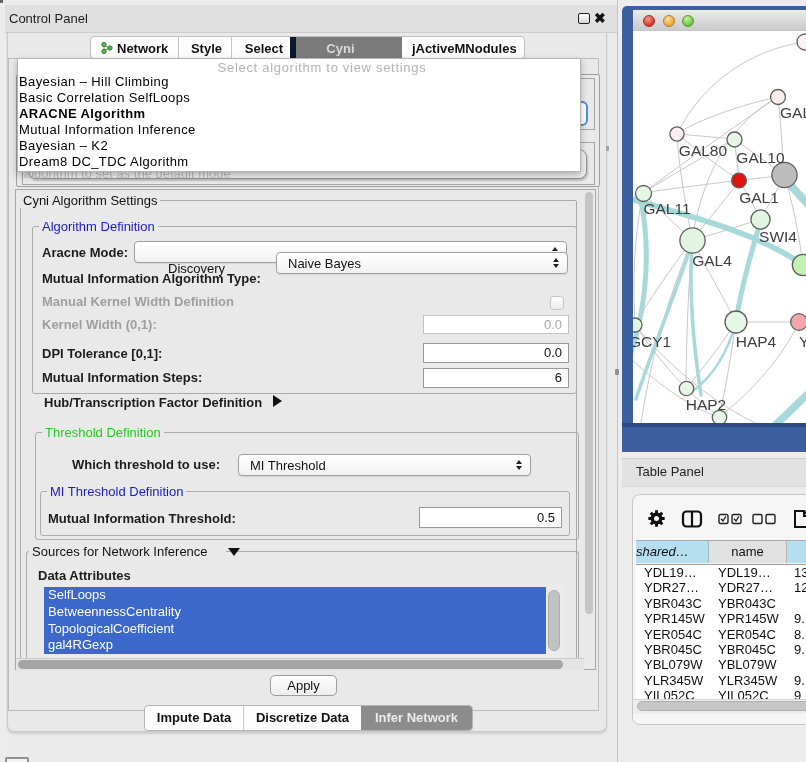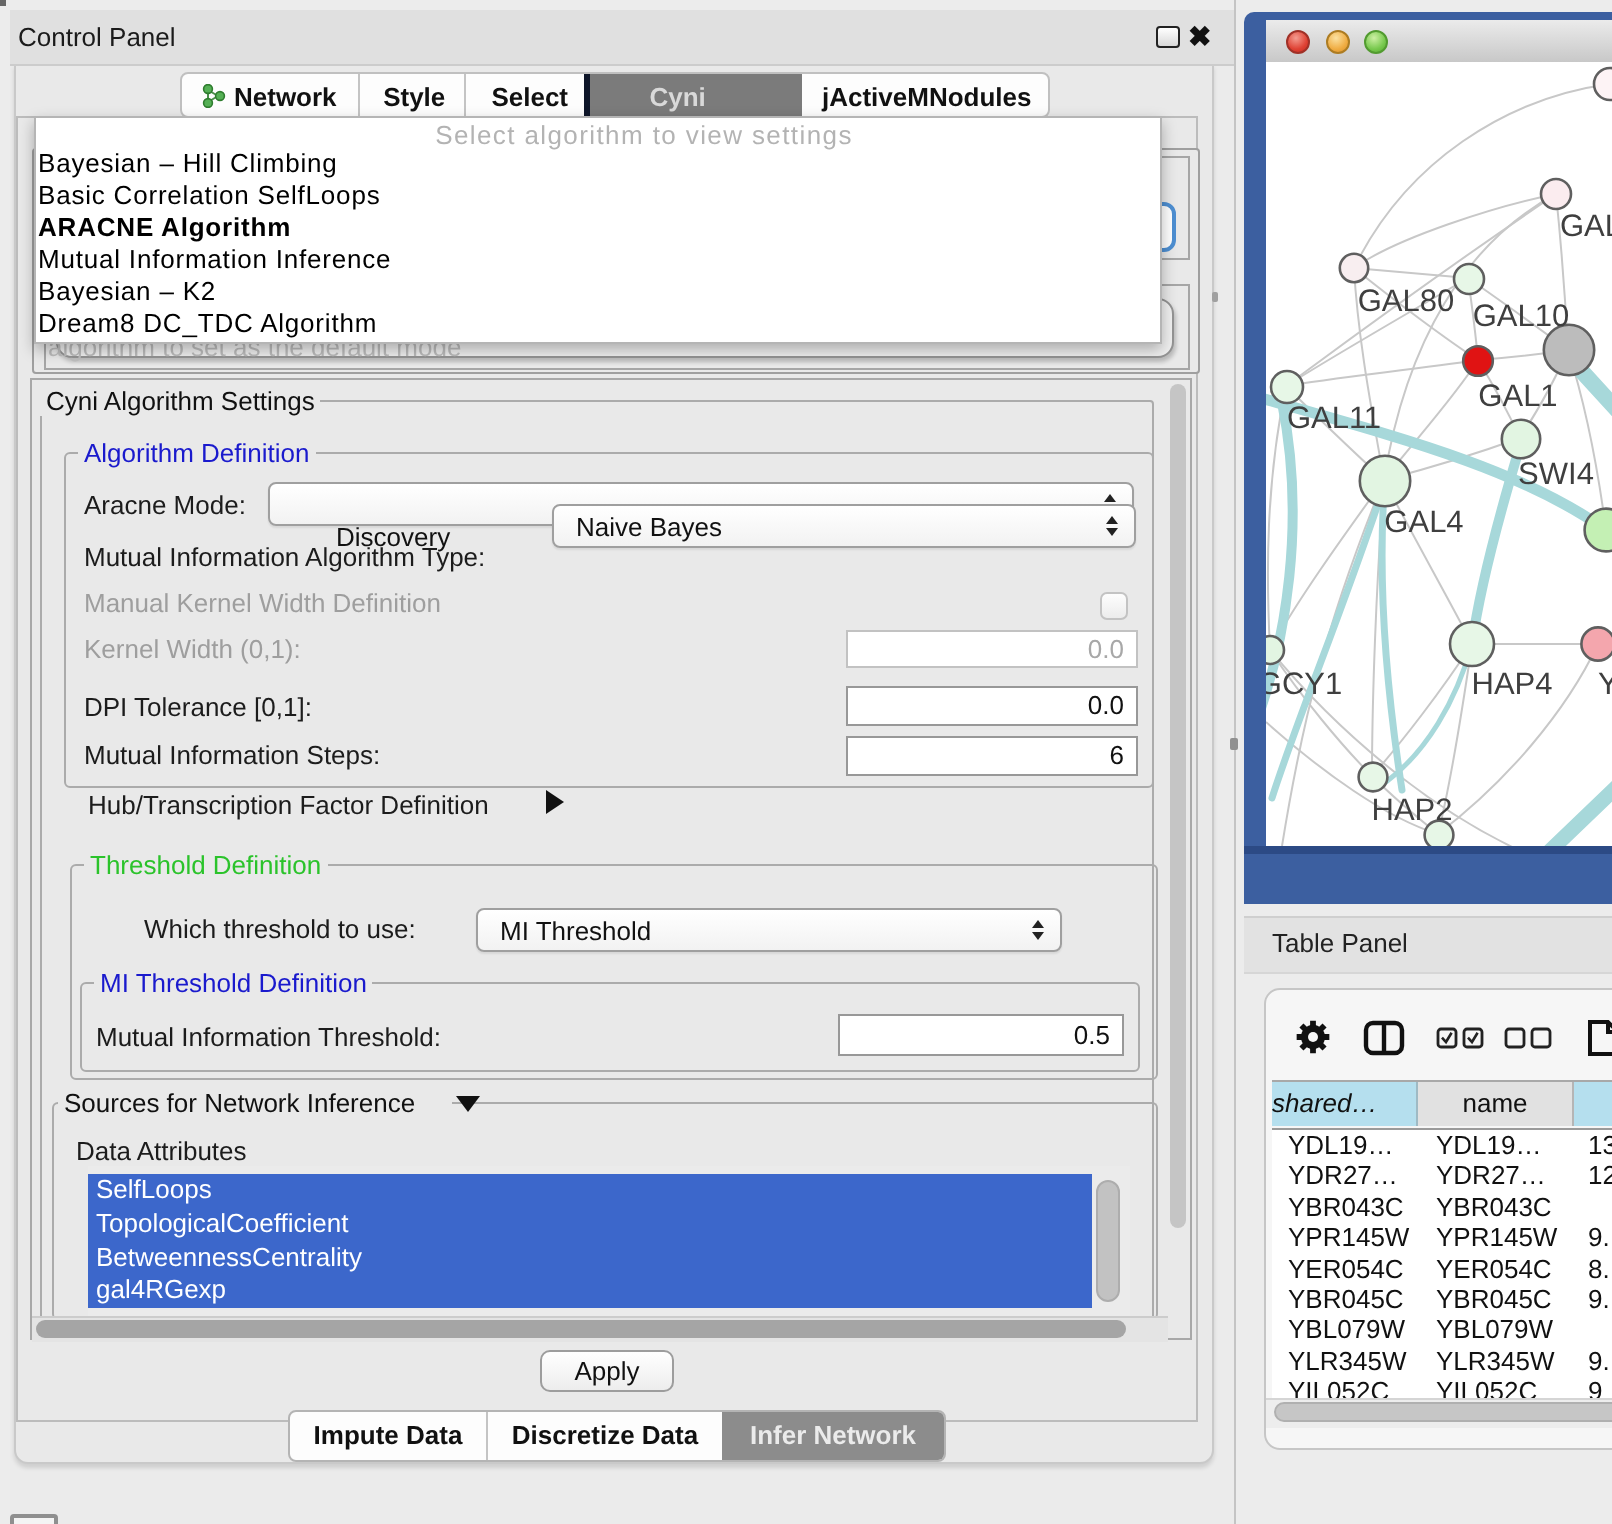--- a/index.html
+++ b/index.html
@@ -1,20 +1,20 @@
 <!DOCTYPE html>
 <html><head>
 <meta charset="utf-8">
 <style>
   html,body{margin:0;padding:0;}
   body{width:806px;height:762px;overflow:hidden;background:#ececec;
        font-family:"Liberation Sans",sans-serif;}
   #app{position:relative;width:806px;height:762px;}
   .abs{position:absolute;}
-  .lbl{position:absolute;font-size:13px;font-weight:normal;color:#1c1c1c;white-space:nowrap;}
+  .lbl{position:absolute;font-size:13px;font-weight:bold;color:#1c1c1c;white-space:nowrap;}
   .dis{color:#9e9e9e;}
   .grp{position:absolute;border:1px solid #ababab;border-radius:3px;}
   .gl{position:absolute;top:-8px;left:6px;background:#e9e9e9;padding:0 3px;
       font-size:13px;white-space:nowrap;}
   .combo{position:absolute;height:20px;border:1px solid #9f9f9f;border-radius:4px;
        background:linear-gradient(#ffffff,#f2f2f2);box-shadow:0 1px 1px rgba(0,0,0,0.08);}
   .combo span.txt{position:absolute;left:11px;top:3px;font-size:13px;color:#111;white-space:nowrap;}
   .spin{position:absolute;right:6px;top:3px;width:9px;height:14px;}
   .spin i{position:absolute;left:1px;width:0;height:0;border-left:3.5px solid transparent;
        border-right:3.5px solid transparent;}
@@ -49,21 +49,21 @@
         <line x1="3" y1="3" x2="3" y2="9" stroke="#4a8f4a" stroke-width="1"></line>
         <circle cx="3" cy="2.5" r="2.2" fill="#55b055" stroke="#2f7d2f" stroke-width="0.8"></circle>
         <circle cx="3" cy="9.5" r="2.2" fill="#55b055" stroke="#2f7d2f" stroke-width="0.8"></circle>
         <circle cx="9" cy="6" r="2.2" fill="#55b055" stroke="#2f7d2f" stroke-width="0.8"></circle>
       </svg>
       <span class="abs" style="left:26px;top:4px;font-size:13px;font-weight:bold;color:#111;">Network</span>
     </div>
     <div style="width:53px;border-right:1px solid #c4c4c4;position:relative;">
       <span class="abs" style="left:12px;top:4px;font-size:13px;font-weight:bold;color:#111;">Style</span>
     </div>
-    <div style="width:60px;border-right:3px solid #0f172a;position:relative;">
+    <div style="width:60px;border-right:6px solid #0f172a;position:relative;">
       <span class="abs" style="left:13px;top:4px;font-size:13px;font-weight:bold;color:#111;">Select</span>
     </div>
     <div style="width:108px;background:#7b7b7b;position:relative;">
       <span class="abs" style="left:14px;top:4px;font-size:13px;font-weight:bold;color:#d9d9d9;margin-left:16px;">Cyni Toolbox</span>
     </div>
     <div style="width:125px;position:relative;">
       <span class="abs" style="left:10px;top:4px;font-size:13px;font-weight:bold;color:#111;">jActiveMNodules</span>
     </div>
   </div>
 
@@ -143,22 +143,22 @@
   <div class="field" style="left:419px;top:507px;width:135px;height:19px;line-height:19px;">0.5</div>
 
   <div class="grp" style="left:26px;top:551px;width:551px;height:108px;border-bottom:none;">
     <span class="gl" style="left:2px;color:#111;padding-right:18px;">Sources for Network Inference</span>
   </div>
   <div class="abs" style="left:228px;top:548px;width:0;height:0;border-left:6px solid transparent;border-right:6px solid transparent;border-top:8px solid #111;"></div>
   <span class="lbl" style="left:38px;top:568px;">Data Attributes</span>
   <div class="abs" style="left:44px;top:583px;width:521px;height:76px;background:#ebebeb;overflow:hidden;">
     <div style="position:absolute;left:0;top:4.4px;width:502px;">
       <div style="height:16.65px;background:#3c67cb;color:#fff;font-size:13px;padding-left:4px;line-height:16.65px;">SelfLoops</div>
+      <div style="height:16.65px;background:#3c67cb;color:#fff;font-size:13px;padding-left:4px;line-height:16.65px;">BetweennessCentrality</div>
       <div style="height:16.65px;background:#3c67cb;color:#fff;font-size:13px;padding-left:4px;line-height:16.65px;">TopologicalCoefficient</div>
-      <div style="height:16.65px;background:#3c67cb;color:#fff;font-size:13px;padding-left:4px;line-height:16.65px;">BetweennessCentrality</div>
       <div style="height:16.65px;background:#3c67cb;color:#fff;font-size:13px;padding-left:4px;line-height:16.65px;">gal4RGexp</div>
     </div>
     <div style="position:absolute;left:504px;top:7px;width:12px;height:61px;background:#c2c2c2;border:1px solid #adadad;border-radius:7px;box-sizing:border-box;"></div>
   </div>
 
   <div class="abs" style="left:16px;top:658px;width:568px;height:12px;background:#e4e4e4;border-top:1px solid #cccccc;"></div>
   <div class="abs" style="left:18px;top:660px;width:545px;height:9px;background:#a5a5a5;border-radius:5px;"></div>
 
   <div class="abs" style="left:270px;top:675px;width:67px;height:21px;background:linear-gradient(#ffffff,#ededed);border:1px solid #9d9d9d;border-radius:5px;box-sizing:border-box;text-align:center;font-size:13px;color:#111;line-height:19px;">Apply</div>
 

